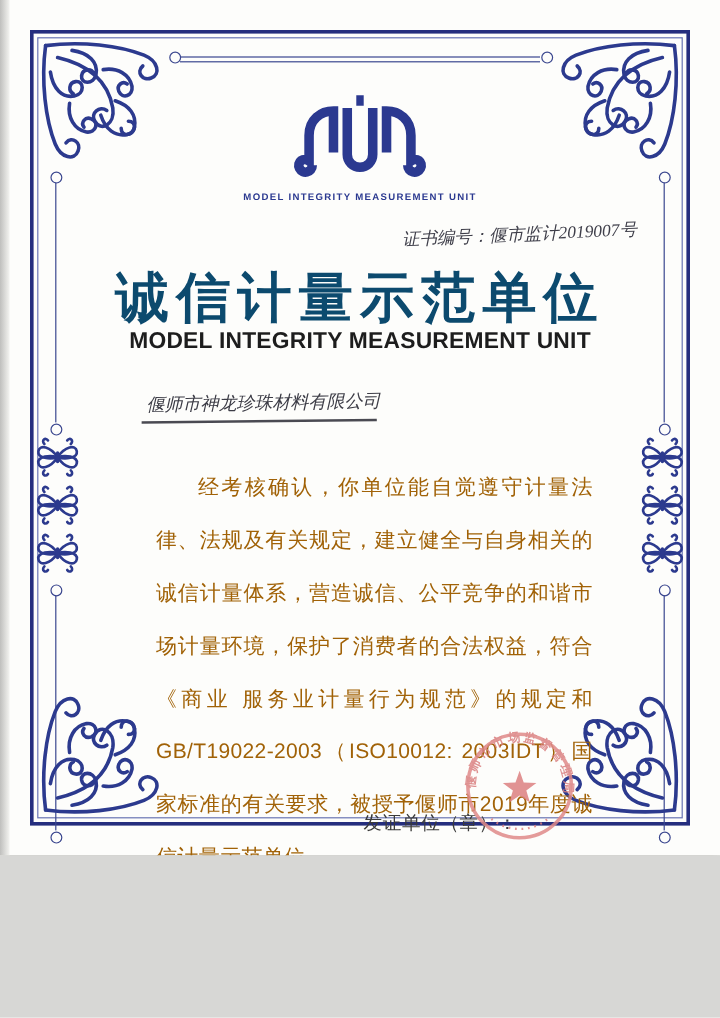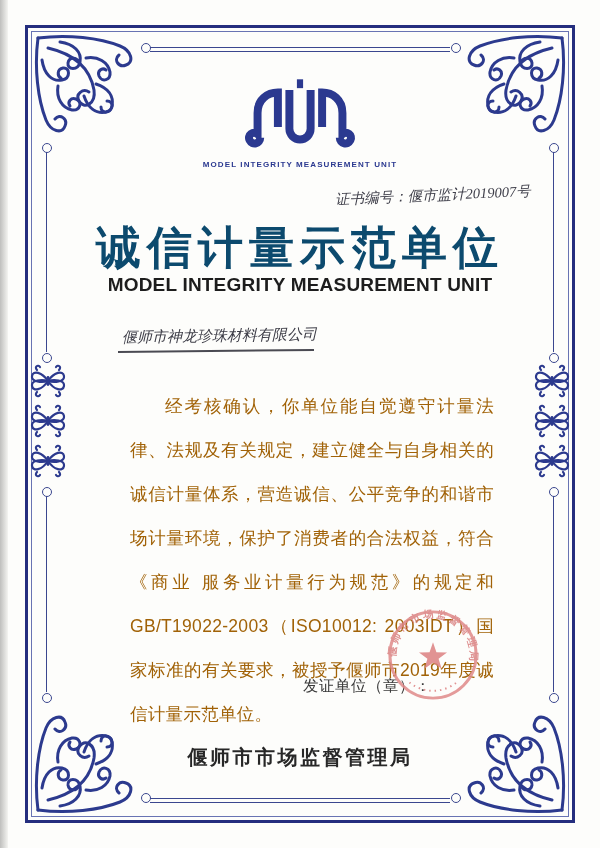--- a/index.html
+++ b/index.html
@@ -1,17 +1,17 @@
 <!DOCTYPE html>
 <html><head>
 <meta charset="utf-8">
 <style>
   html,body{margin:0;padding:0;background:#d7d7d5;}
   .page{
-    position:relative;width:600px;height:848px;background:#fdfdfb;
+    position:relative;width:600px;height:713px;background:#fdfdfb;
     overflow:hidden;font-family:"Liberation Sans",sans-serif;
     box-shadow:0 0 10px rgba(0,0,0,.35);
   }
   .photo-edge{position:absolute;left:0;top:0;bottom:0;width:8px;
     background:linear-gradient(90deg,#bfbfbd,#f4f4f1);z-index:0;}
 
   
   .frame-outer{position:absolute;inset:25px;border:3px solid #252e7e;}
   .frame-outer2{position:absolute;inset:31px;border:1px solid #6873b3;}
   .seg{position:absolute;}

